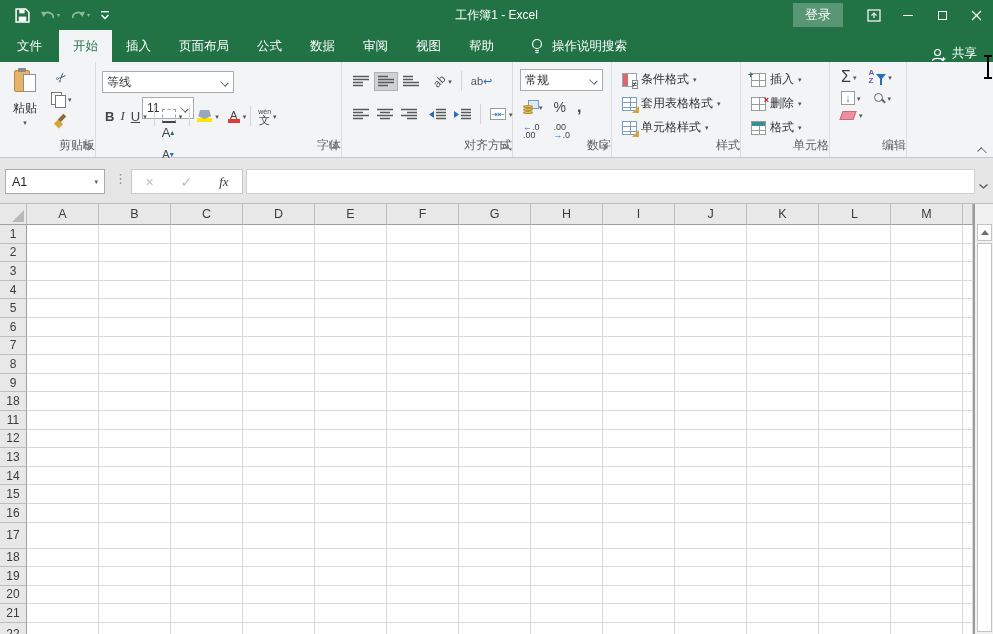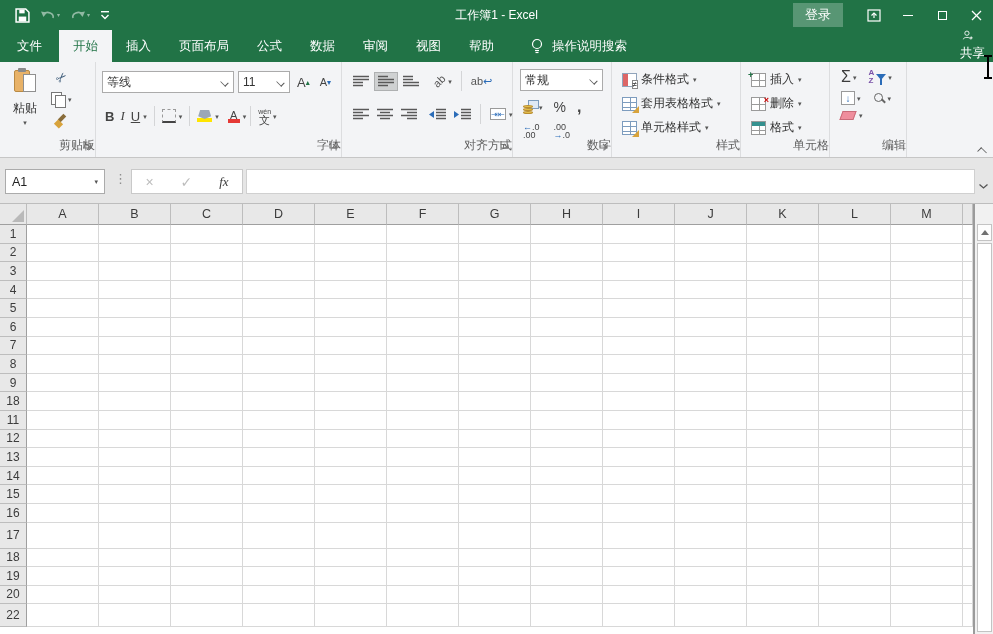--- a/index.html
+++ b/index.html
@@ -19,21 +19,21 @@
   .min-bar{width:10px;height:1px;background:#fff;}
   .max-box{width:9px;height:9px;border:1px solid #fff;}
 
   
   .tabrow{position:absolute;left:0;top:30px;width:993px;height:32px;background:#217346;display:flex;align-items:stretch;font-size:12.5px;color:#fff;}
   .tab{display:flex;align-items:center;padding:0 14px;cursor:default;}
   .tab.file{padding:0 17px;}
   .tab.active{background:#f3f4f6;color:#217346;}
   .tellme{display:flex;align-items:center;gap:8px;margin-left:22px;}
   .tellme span{font-size:12.5px;}
-  .share{position:absolute;right:8px;top:0;height:32px;display:flex;align-items:flex-start;gap:5px;flex-direction:column;}
+  .share{position:absolute;right:16px;top:0;height:32px;display:flex;align-items:flex-end;gap:5px;}
 
   
   .ribbon{position:absolute;left:0;top:62px;width:993px;height:96px;background:#f3f4f6;border-bottom:1px solid #c6c6c6;font-size:12px;color:#333;}
   .grp{position:absolute;top:0;height:95px;border-right:1px solid #dcdddf;}
   .grp-label{position:absolute;bottom:3px;left:0;right:0;text-align:right;font-size:12px;color:#5f5f5f;}
   .launcher{position:absolute;right:2px;bottom:4px;}
   .caret{font-size:7px;color:#555;line-height:7px;}
   .combo{background:#fff;border:1px solid #ababab;height:22px;display:flex;align-items:center;padding:0 4px;justify-content:space-between;}
   .chev{width:8px;height:8px;display:inline-block;position:relative;}
   .chev::before{content:"";position:absolute;left:0;top:1px;width:6px;height:6px;border-right:1.4px solid #555;border-bottom:1.4px solid #555;transform:rotate(45deg) scale(1,.7);}
@@ -246,21 +246,21 @@
       <div class="grp-label">剪贴板</div>
       <div class="launcher">
         <svg width="10" height="10" viewBox="0 0 10 10">
             <path d="M1 1 V8 H8" fill="none" stroke="#777" stroke-width="1.2"></path>
             <path d="M4 4 L8 8 M8 4.5 V8 H4.5" fill="none" stroke="#777" stroke-width="1.2"></path>
           </svg>
       </div>
     </div>
 
     <div class="grp" style="left:96px;width:246px;">
-      <div style="position:absolute;left:6px;top:9px;display:flex;gap:4px;align-items:center;">
+      <div style="position:absolute;left:6px;top:9px;display:flex;gap:4px;align-items:center;flex-direction:column;">
         <div class="combo" style="width:132px;">
           <span>等线</span>
             <span class="chev"></span>
         </div>
         <div class="combo" style="width:52px;">
           <span>11</span>
             <span class="chev"></span>
         </div>
         <div class="ibtn">
             <span class="bigA">A</span>
@@ -916,20 +916,37 @@
         <div class="g-cell"></div>
         <div class="g-cell"></div>
         <div class="g-cell"></div>
         <div class="g-cell"></div>
         <div class="g-cell"></div>
         <div class="g-cell"></div>
         <div class="g-cell"></div>
         <div class="g-cell"></div>
         <div class="g-cell g-part"></div>
       </div>
+      <div class="g-row" style="height: 18.6px;">
+        <div class="g-rh">21</div>
+        <div class="g-cell"></div>
+        <div class="g-cell"></div>
+        <div class="g-cell"></div>
+        <div class="g-cell"></div>
+        <div class="g-cell"></div>
+        <div class="g-cell"></div>
+        <div class="g-cell"></div>
+        <div class="g-cell"></div>
+        <div class="g-cell"></div>
+        <div class="g-cell"></div>
+        <div class="g-cell"></div>
+        <div class="g-cell"></div>
+        <div class="g-cell"></div>
+        <div class="g-cell g-part"></div>
+      </div>
       <div class="g-row" style="height: 23px;">
         <div class="g-rh">22</div>
         <div class="g-cell"></div>
         <div class="g-cell"></div>
         <div class="g-cell"></div>
         <div class="g-cell"></div>
         <div class="g-cell"></div>
         <div class="g-cell"></div>
         <div class="g-cell"></div>
         <div class="g-cell"></div>

